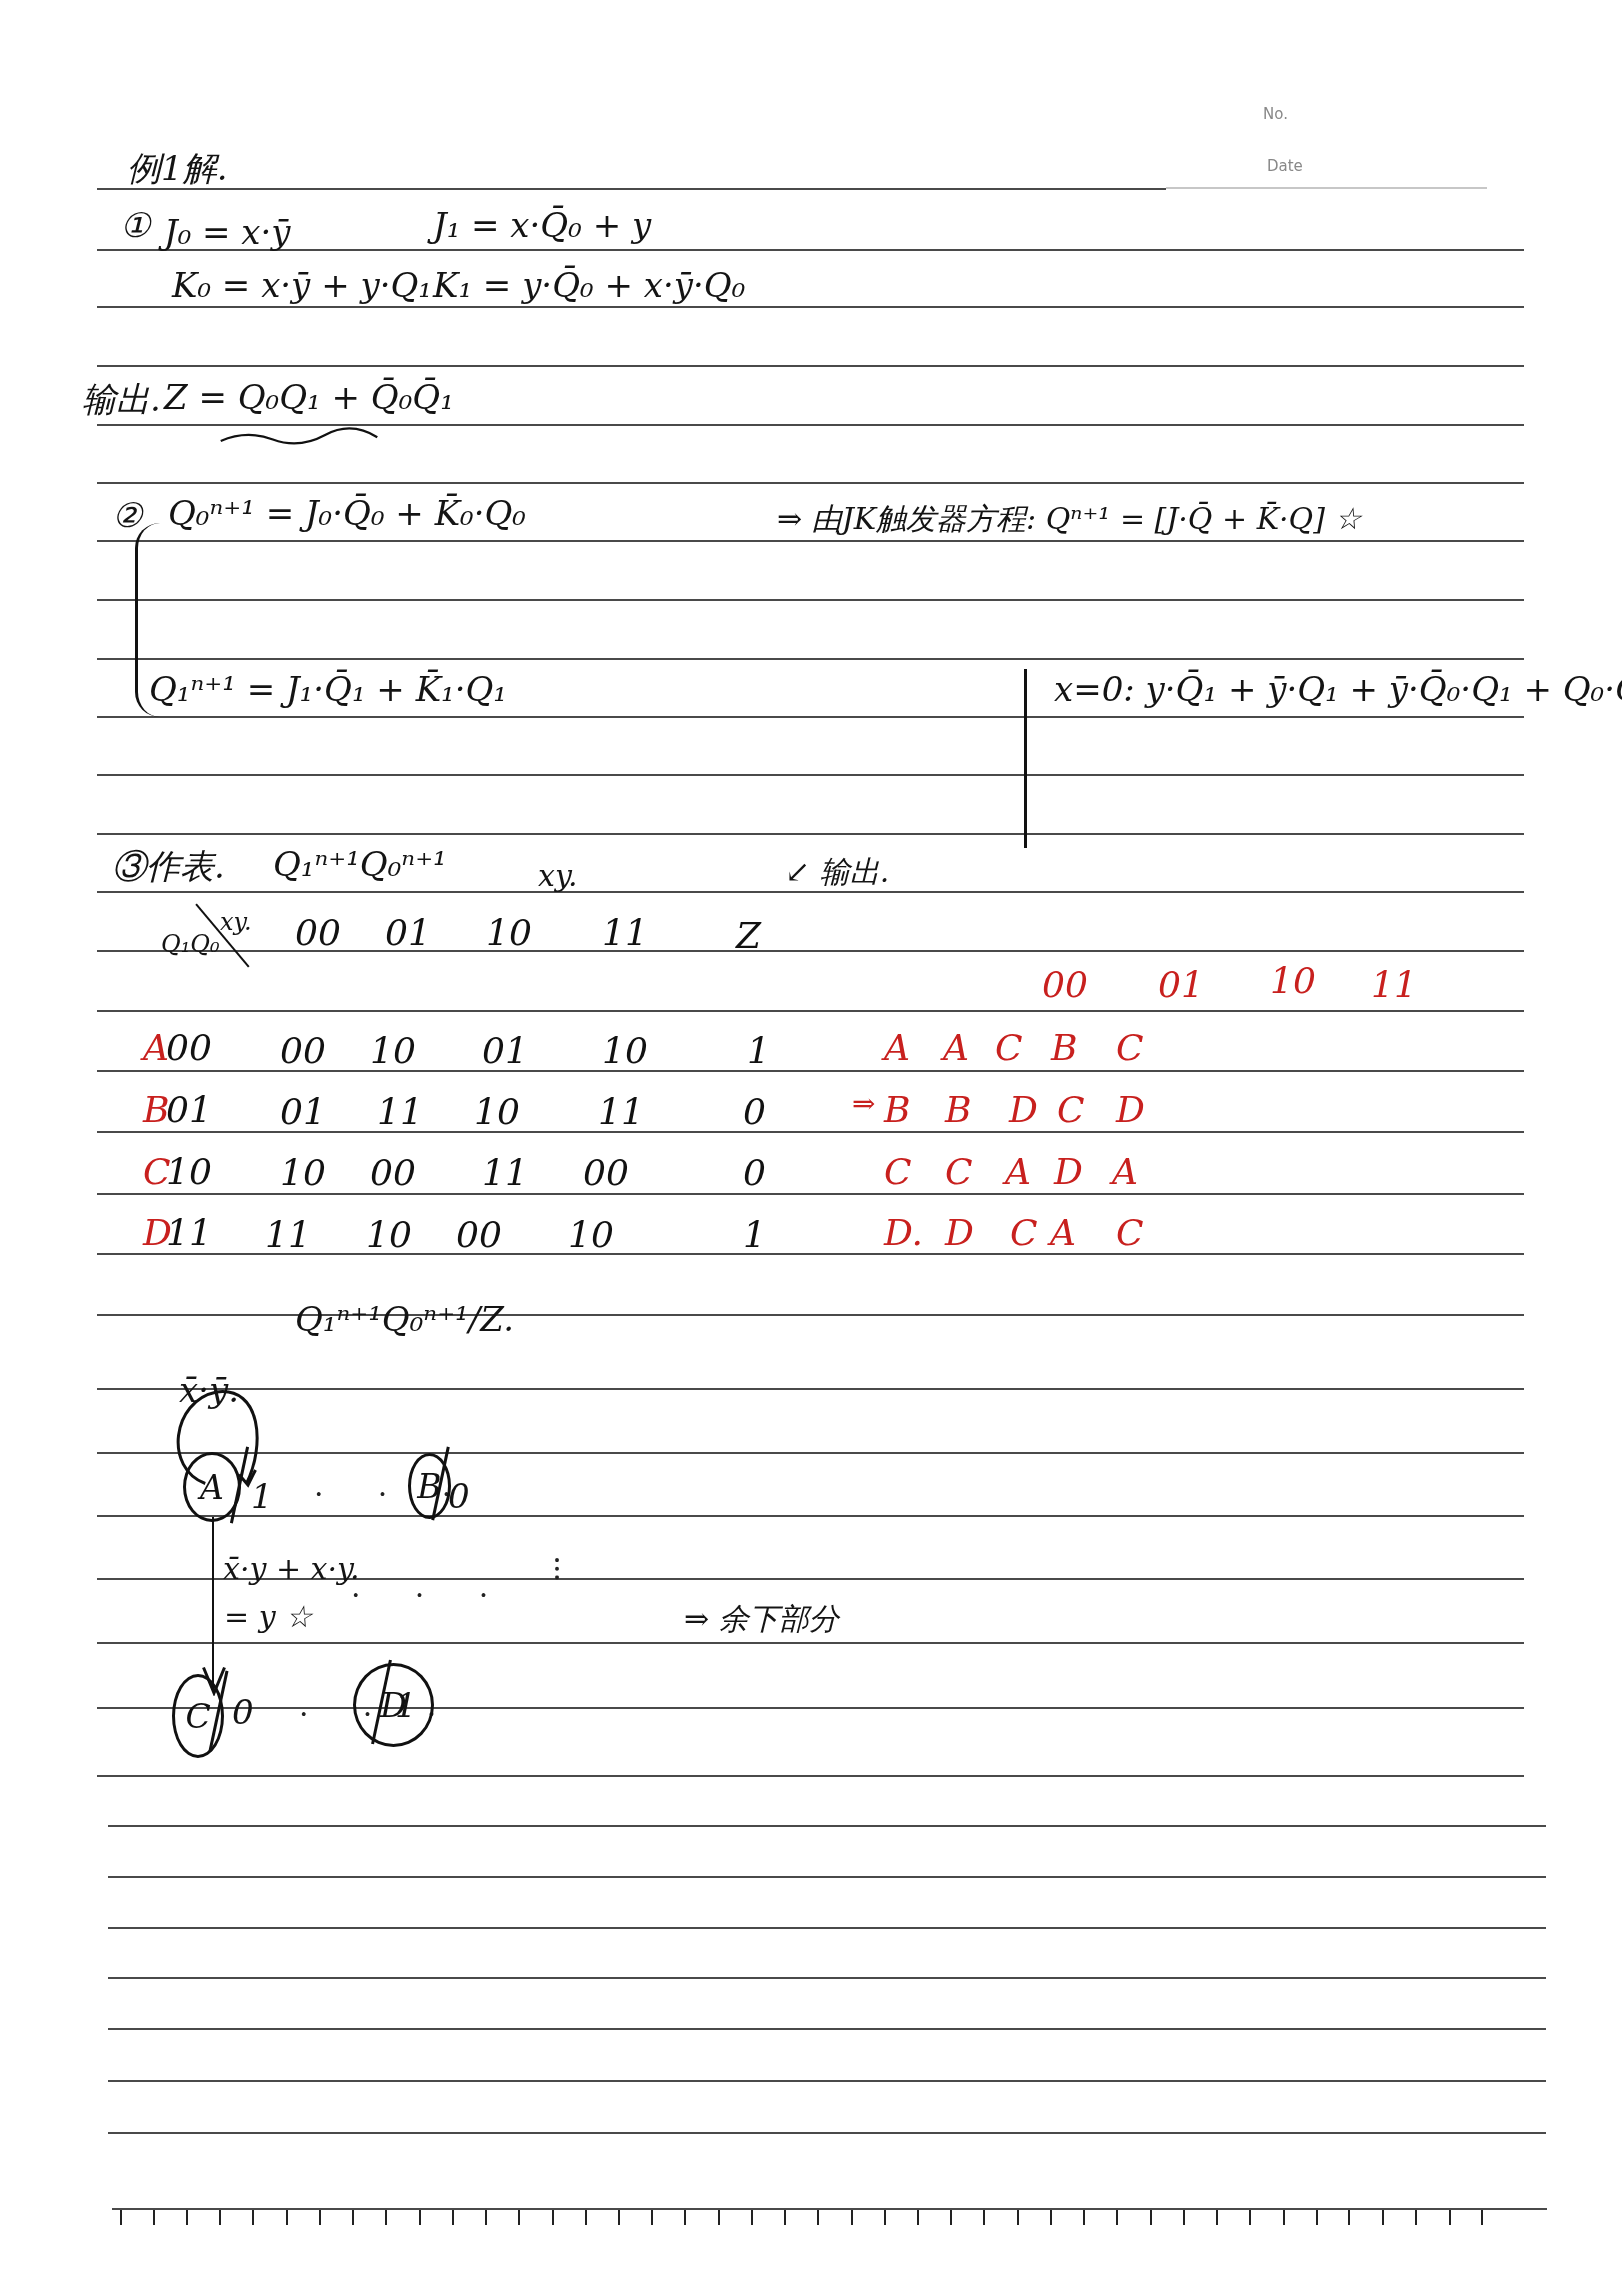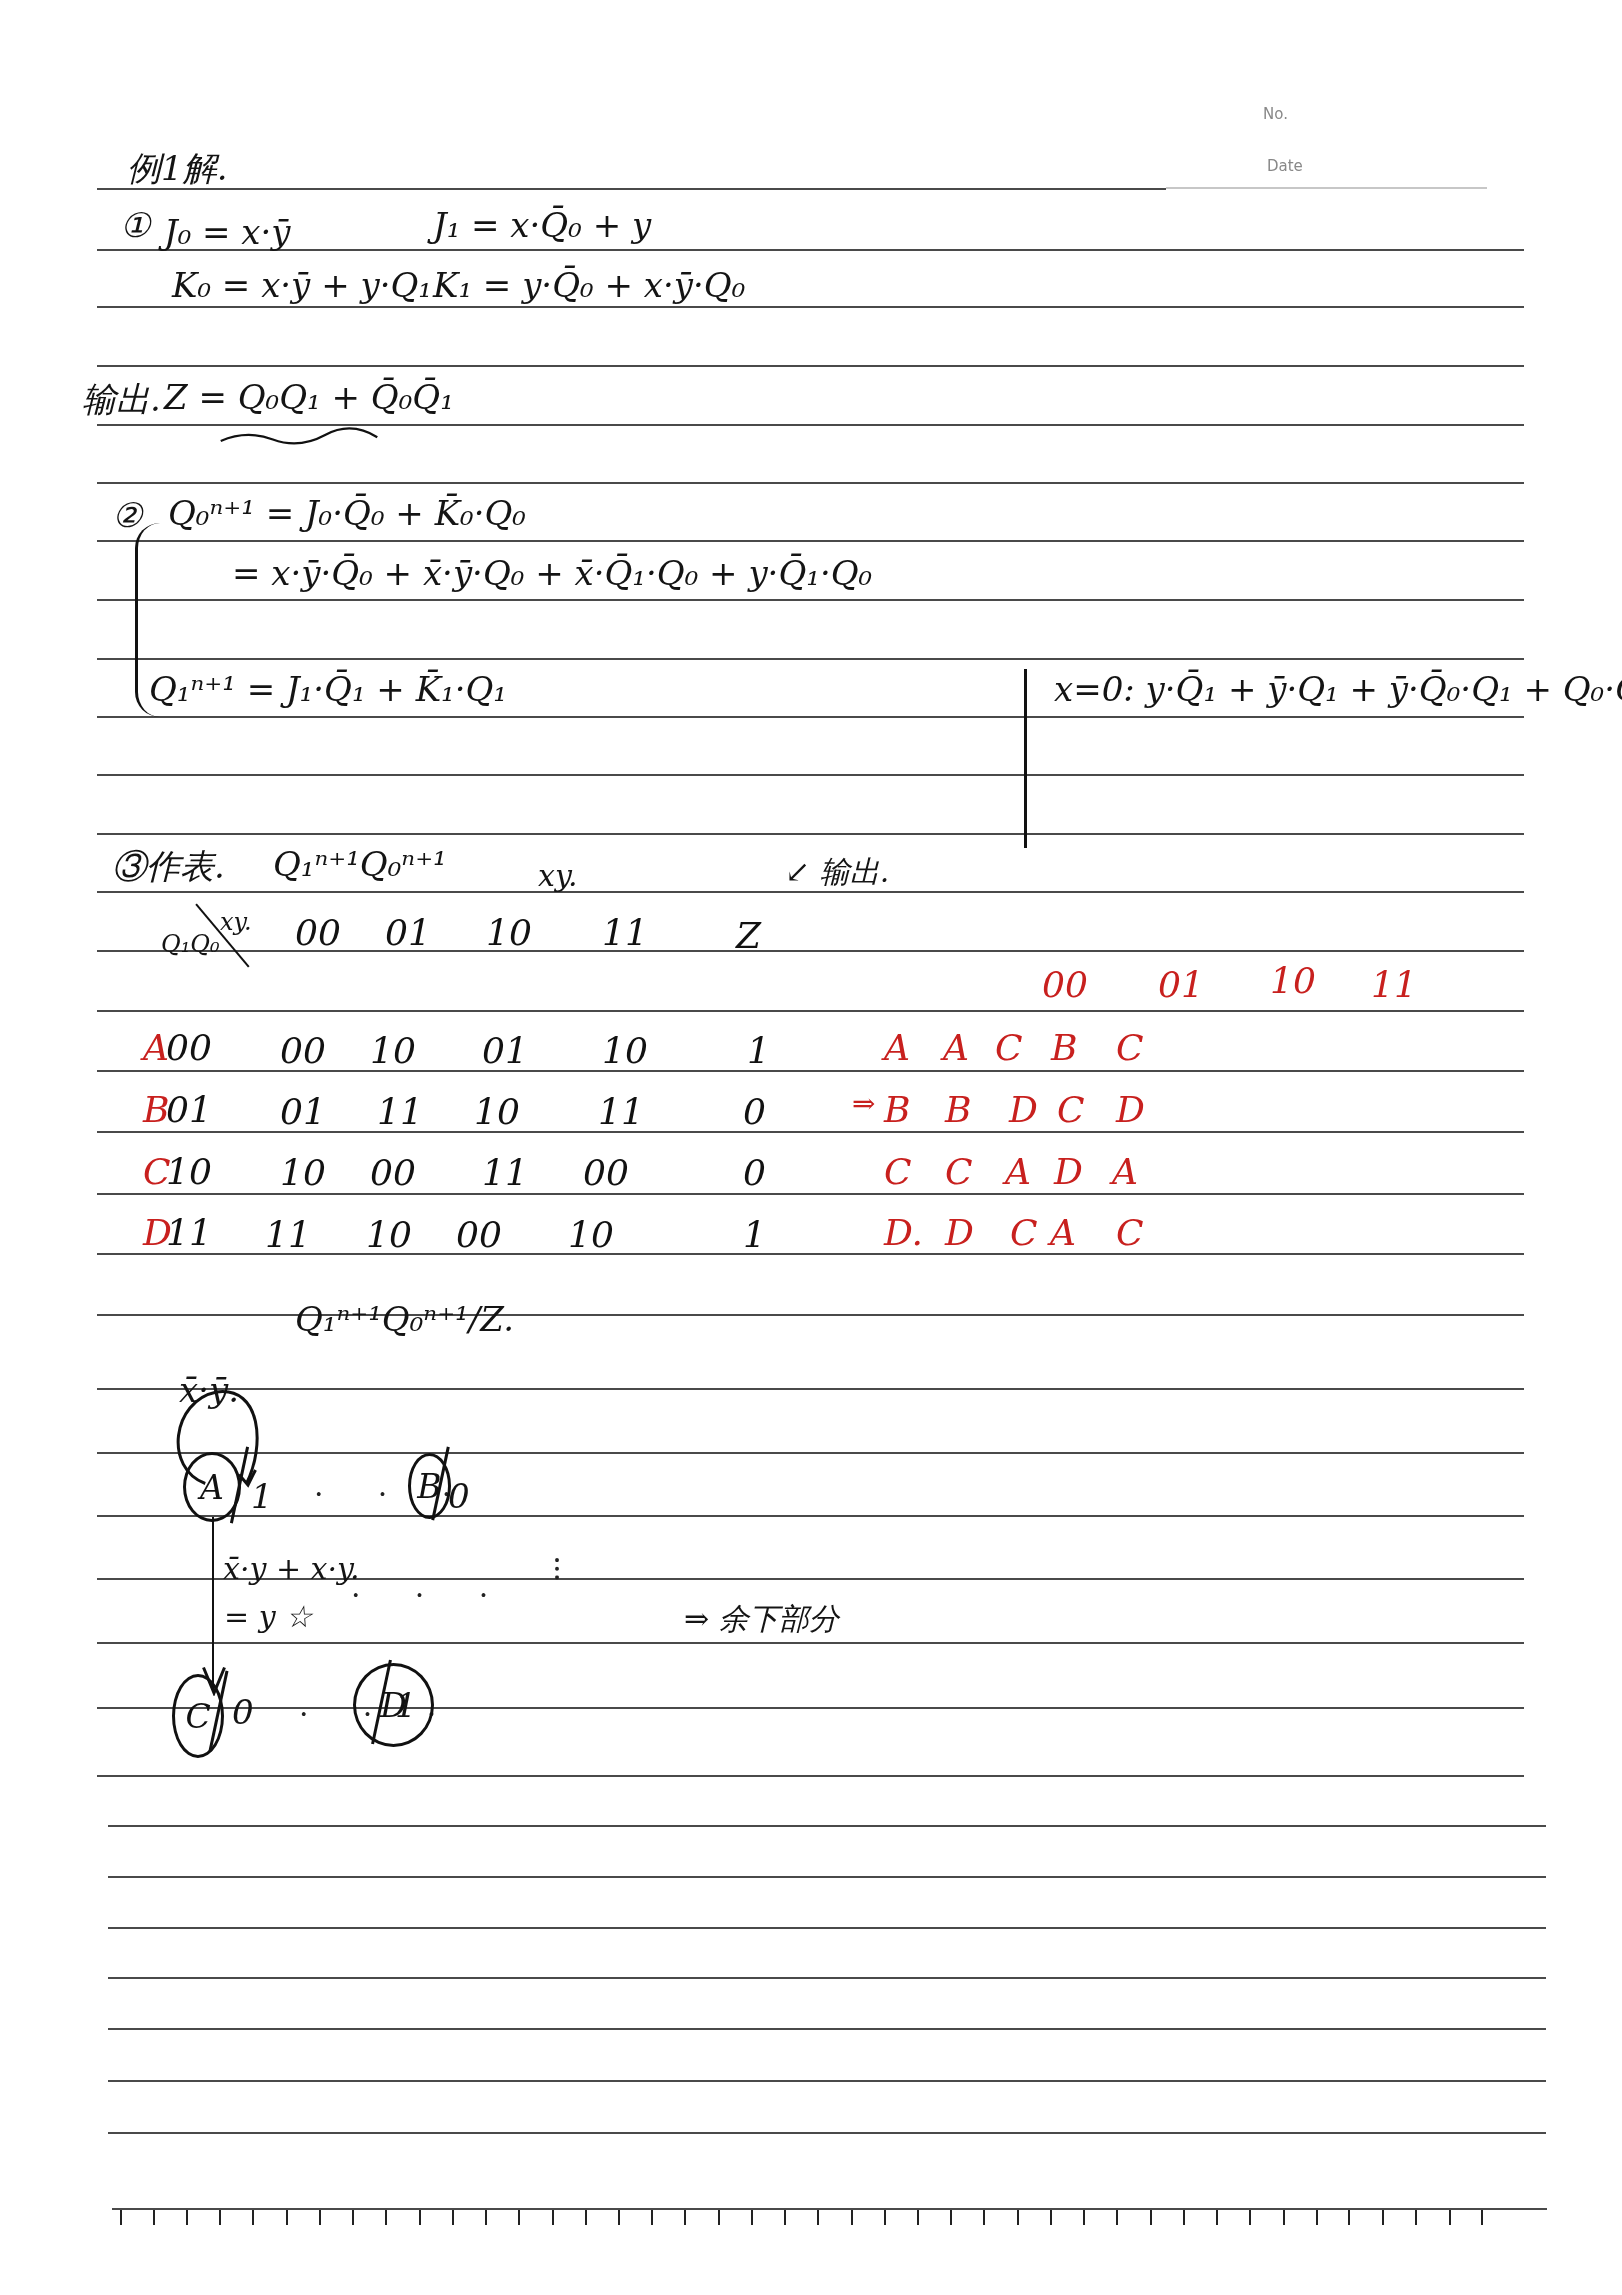--- a/index.html
+++ b/index.html
@@ -126,21 +126,21 @@
 
   <div class="hw big" style="left:82px; top:377px;">输出.</div>
   <div class="hw big" style="left:164px; top:377px;">Z = Q₀Q₁ + Q̄₀Q̄₁</div>
   <svg class="squiggle" style="left:217px; top:426px;" width="164" height="22.4" viewBox="0 0 220 30">
     <path d="M5 20 Q 40 5 75 18 T 145 12 T 215 15" stroke="#111" stroke-width="3" fill="none"></path>
   </svg>
 
   <div class="hw big" style="left:112px; top:495px;">②</div>
   <div class="brace-left" style="left:135px; top:523px; width:22.4px; height:194px;"></div>
   <div class="hw big" style="left:168px; top:493px;font-style:italic;">Q₀ⁿ⁺¹ = J₀·Q̄₀ + K̄₀·Q₀</div>
-  <div class="hw big" style="left:232px; top:553px;">= x·ȳ·Q̄₀ + x̄·ȳ·Q₀ + x̄·Q̄₁·Q₀ + y·Q̄₁·Q₀</div>
+  <div class="hw med" style="left:777px; top:499px;">⇒ 由JK触发器方程: Qⁿ⁺¹ = [J·Q̄ + K̄·Q] ☆</div>
 
   <div class="hw big" style="left:149px; top:669px;">Q₁ⁿ⁺¹ = J₁·Q̄₁ + K̄₁·Q₁</div>
   <div class="vline" style="left:1024px; top:669px; height:179px;"></div>
   <div class="hw big" style="left:1054px; top:669px;">x=0: y·Q̄₁ + ȳ·Q₁ + ȳ·Q̄₀·Q₁ + Q₀·Q₁</div>
 
   <div class="hw big" style="left:112px; top:844px;"><span>③</span><span>作表.</span></div>
   <div class="hw big" style="left:273px; top:844px;">Q₁ⁿ⁺¹Q₀ⁿ⁺¹</div>
   <div class="hw med" style="left:538px; top:858px;">xy.</div>
   <div class="hw med" style="left:785px; top:852px;">↙ 输出.</div>
 

